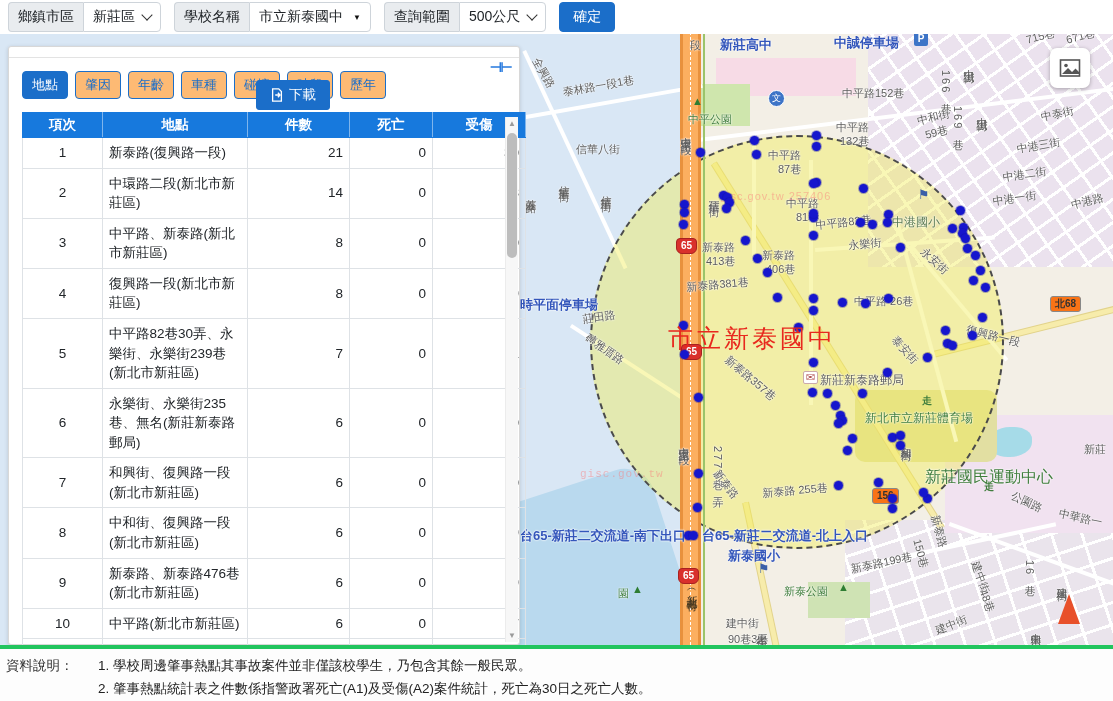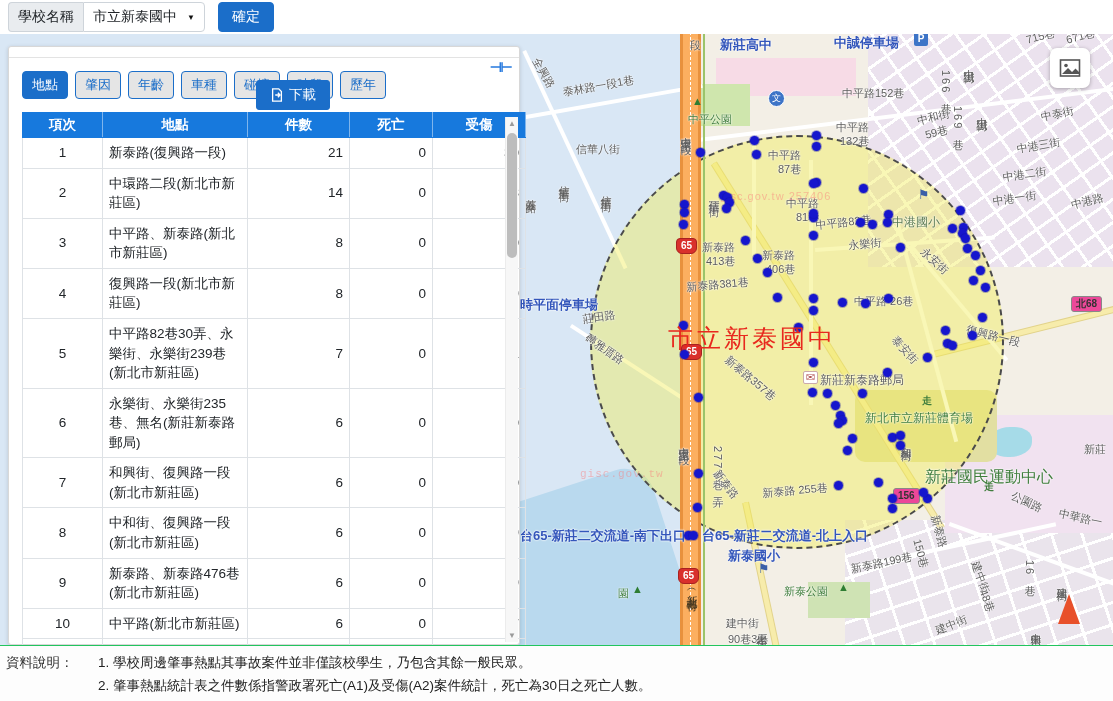--- a/index.html
+++ b/index.html
@@ -47,67 +47,81 @@
   .mlabel{position:absolute;font-size:11px;color:#5d5d5d;white-space:nowrap;transform-origin:0 0;
           text-shadow:0 0 2px #fff,0 0 2px #fff;line-height:1;}
   .mlabel.blue{color:#3356bb;font-weight:bold;}
   .mlabel.green{color:#3f7d3c;}
   .mlabel.school{color:#5a7a52;}
   .mlabel.hwy{color:#41351f;text-shadow:none;}
   .mlabel.vert{writing-mode:vertical-rl;letter-spacing:2px;}
   .dot{position:absolute;width:9px;height:9px;border-radius:50%;background:#1616cd;box-shadow:0 0 0 1px rgba(20,20,160,.35);}
   .shield{position:absolute;font-size:10px;font-weight:bold;line-height:1;padding:2px 4px;border-radius:3px;}
   .shield.red{background:#d9302c;color:#fff;border:1px solid #a82220;border-radius:4px 4px 6px 6px;}
-  .shield.white{background:#ec4899;color:#333;border:1px solid #888;margin-left:21px;}
+  .shield.white{background:#f97316;color:#333;border:1px solid #888;}
   #school-red{position:absolute;left:148px;top:290px;font-size:25px;font-weight:500;color:#e8281e;
               letter-spacing:3px;white-space:nowrap;z-index:9;}
   .micon{position:absolute;line-height:1;}
   .wm{position:absolute;color:rgba(250,120,120,.45);font-size:11px;letter-spacing:1px;}
   #northarrow{position:absolute;left:538px;top:562px;width:0;height:0;
       border-left:11px solid transparent;border-right:11px solid transparent;border-bottom:30px solid #e8502a;}
   #layers-btn{position:absolute;left:530px;top:16px;width:40px;height:40px;background:#fff;border-radius:7px;
       box-shadow:0 1px 4px rgba(0,0,0,.3);display:flex;align-items:center;justify-content:center;cursor:pointer;}
   
   #panel{position:absolute;left:8px;top:46px;width:512px;height:599px;background:#fff;z-index:20;
          border:1px solid #d8d8d8;border-radius:3px;box-sizing:border-box;box-shadow:0 1px 4px rgba(0,0,0,.15);}
   #panel-title{padding:11px 0 0 13px;font-size:14.5px;line-height:1.55;color:#212529;}
   #download-btn{position:absolute;left:247px;top:33px;background:#1b6ec9;border:1px solid #1b6ec9;color:#fff;
       font-size:13.5px;border-radius:3px;padding:5px 13px;display:flex;align-items:center;gap:5px;cursor:pointer;}
   #collapse-icon{position:absolute;right:8px;top:12px;color:#2a7cdf;font-size:14px;font-weight:bold;cursor:pointer;letter-spacing:-2px;}
   #panel-divider{border-top:1px solid #e3e3e3;margin-top:10px;}
   #tabs{display:flex;gap:7px;padding:13px 0 0 13px;}
-  .tab{font-size:13px;color:#1b6ec9;background:#e5e5e5;border:1px solid #1b6ec9;border-radius:4px;
+  .tab{font-size:13px;color:#1b6ec9;background:#fdba74;border:1px solid #1b6ec9;border-radius:4px;
        padding:4px 9px;cursor:pointer;white-space:nowrap;}
   .tab.active{background:#1b6ec9;color:#fff;}
   #acc-table{border-collapse:collapse;table-layout:fixed;width:478px;margin:13px 0 0 13px;font-size:13.5px;}
   #acc-table th{background:#1779dd;color:#fff;font-weight:bold;padding:3px 2px;border:1px solid #1779dd;
        border-right:1px solid rgba(255,255,255,.45);font-size:13.5px;}
   #acc-table td{border:1px solid #dee2e6;padding:5px 6px;line-height:1.45;vertical-align:middle;}
   td.c-idx{text-align:center;}
   td.c-loc{text-align:left;}
   td.c-num{text-align:right;padding-right:10px;}
   #vscroll{position:absolute;right:1px;top:70px;bottom:2px;width:12px;background:#f7f7f7;border-left:1px solid #ececec;}
   #vscroll .arr{position:absolute;left:0;width:12px;text-align:center;color:#9a9a9a;font-size:8px;}
   #vthumb{position:absolute;left:1px;top:16px;width:10px;height:125px;background:#bdbdbd;border-radius:5px;cursor:pointer;}
   
   #footer{position:absolute;left:0;top:645px;width:1113px;height:56px;background:#fdfdfd;z-index:30;
-          border-top:1px solid #22c55e;box-sizing:border-box;font-size:13.5px;color:#222;}
+          border-top:4px solid #22c55e;box-sizing:border-box;font-size:13.5px;color:#222;}
   #footer .row1{margin:8px 0 0 6px;display:flex;}
   #footer .lbl{width:92px;flex:0 0 auto;color:#333;}
   #footer .note2{margin:5px 0 0 98px;}
 </style>
 </head>
 <body>
 
 <div id="toolbar">
     <div class="igroup">
+      <div class="ig-label">鄉鎮市區</div>
+      <div class="ig-select">
+        <div>新莊區</div>
+        <div class="chev"></div>
+      </div>
+    </div>
+    <div class="igroup">
       <div class="ig-label">學校名稱</div>
       <div class="ig-select">
         <div>市立新泰國中</div>
         <div class="solidcaret">▼</div>
+      </div>
+    </div>
+    <div class="igroup">
+      <div class="ig-label">查詢範圍</div>
+      <div class="ig-select">
+        <div>500公尺</div>
+        <div class="chev"></div>
       </div>
     </div>
     <button id="confirm-btn">確定</button>
   </div>
 
 <div id="map">
   <div id="map-content">
     <div class="zone" id="z-left"></div>
     <div class="zone" id="z-water"></div>
     <div class="zone" id="z-ne"></div>

